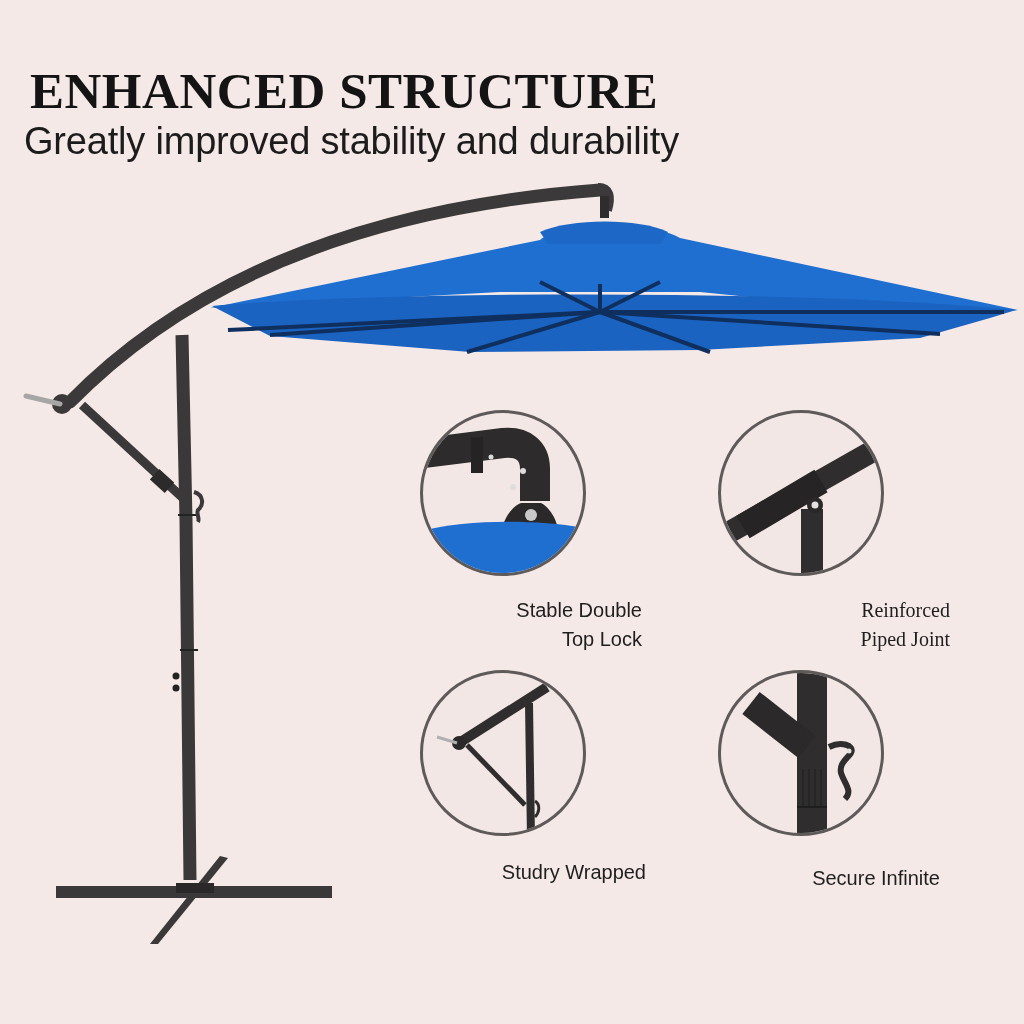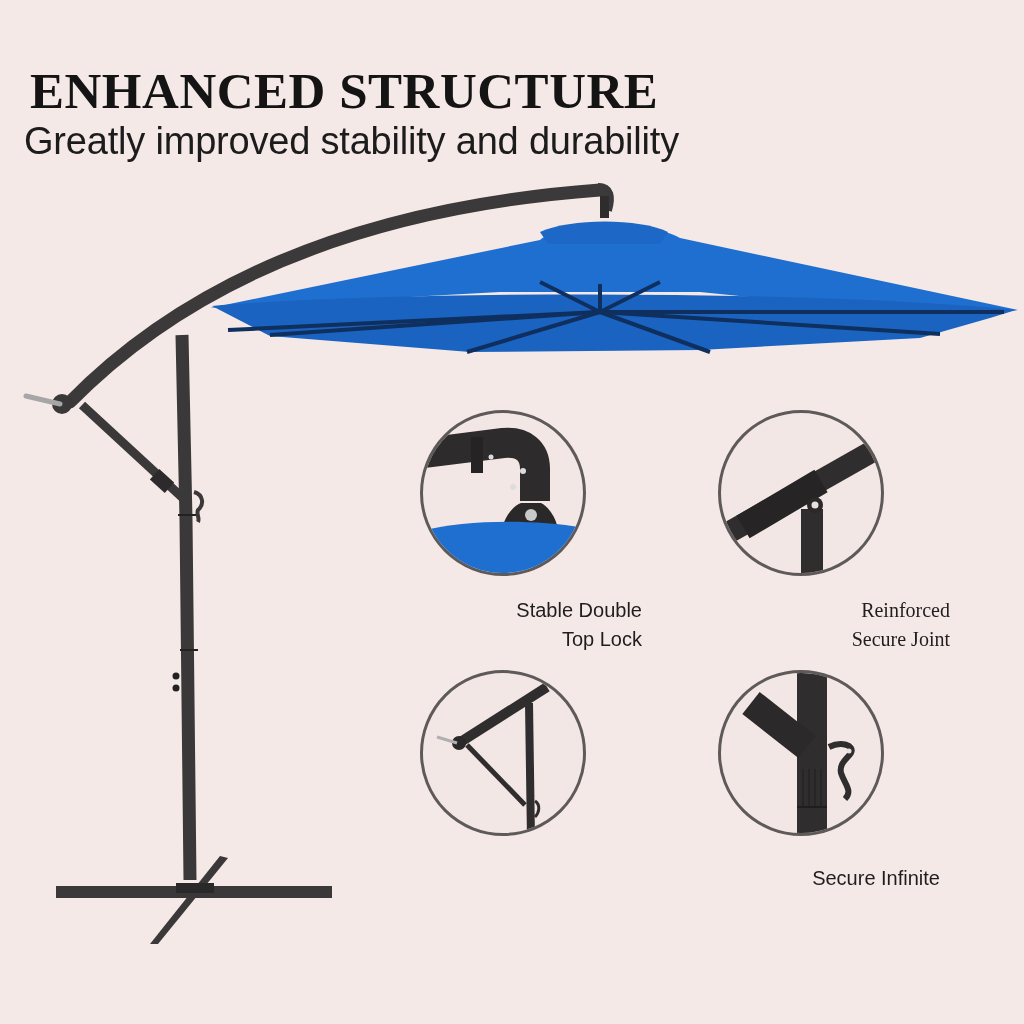--- a/index.html
+++ b/index.html
@@ -122,34 +122,35 @@
   <svg width="166" height="166" viewBox="0 0 166 166">
     <line x1="0" y1="124" x2="166" y2="30" stroke="#2f2d2d" stroke-width="22"></line>
     <line x1="22" y1="114" x2="100" y2="68" stroke="#262424" stroke-width="26"></line>
     <rect x="80" y="96" width="22" height="80" fill="#2f2d2d"></rect>
     <circle cx="94" cy="92" r="8" fill="#2a2828"></circle>
     <circle cx="94" cy="92" r="3.5" fill="#e6e0de"></circle>
   </svg>
 </div>
 <div class="caption" style="left:670px; top:596px;font-family:Liberation Serif, serif;">
   <span>Reinforced</span>
-  <span>Secure Joint</span>
+  <span>Piped Joint</span>
 </div>
 
 <div class="circle" style="left:420px; top:670px;">
   <svg width="166" height="166" viewBox="0 0 166 166">
     <line x1="36" y1="70" x2="124" y2="14" stroke="#2f2d2d" stroke-width="10"></line>
     <line x1="106" y1="30" x2="108" y2="166" stroke="#2f2d2d" stroke-width="8"></line>
     <line x1="44" y1="72" x2="102" y2="132" stroke="#2f2d2d" stroke-width="5"></line>
     <circle cx="36" cy="70" r="7" fill="#2a2828"></circle>
     <line x1="14" y1="64" x2="34" y2="70" stroke="#b0b0b0" stroke-width="3"></line>
     <path d="M112 128 C 118 132, 116 140, 112 144" stroke="#2f2d2d" stroke-width="3" fill="none"></path>
   </svg>
 </div>
 <div class="caption" style="left:366px; top:858px;">
+  <span>Studry Wrapped</span>
 </div>
 
 <div class="circle" style="left:718px; top:670px;">
   <svg width="166" height="166" viewBox="0 0 166 166">
     <rect x="76" y="0" width="30" height="166" fill="#2f2d2d"></rect>
     <line x1="30" y1="30" x2="86" y2="74" stroke="#2b2929" stroke-width="28"></line>
     <g stroke="#222" stroke-width="1.2">
       <line x1="82" y1="96" x2="82" y2="134"></line>
       <line x1="88" y1="96" x2="88" y2="134"></line>
       <line x1="94" y1="96" x2="94" y2="134"></line>

